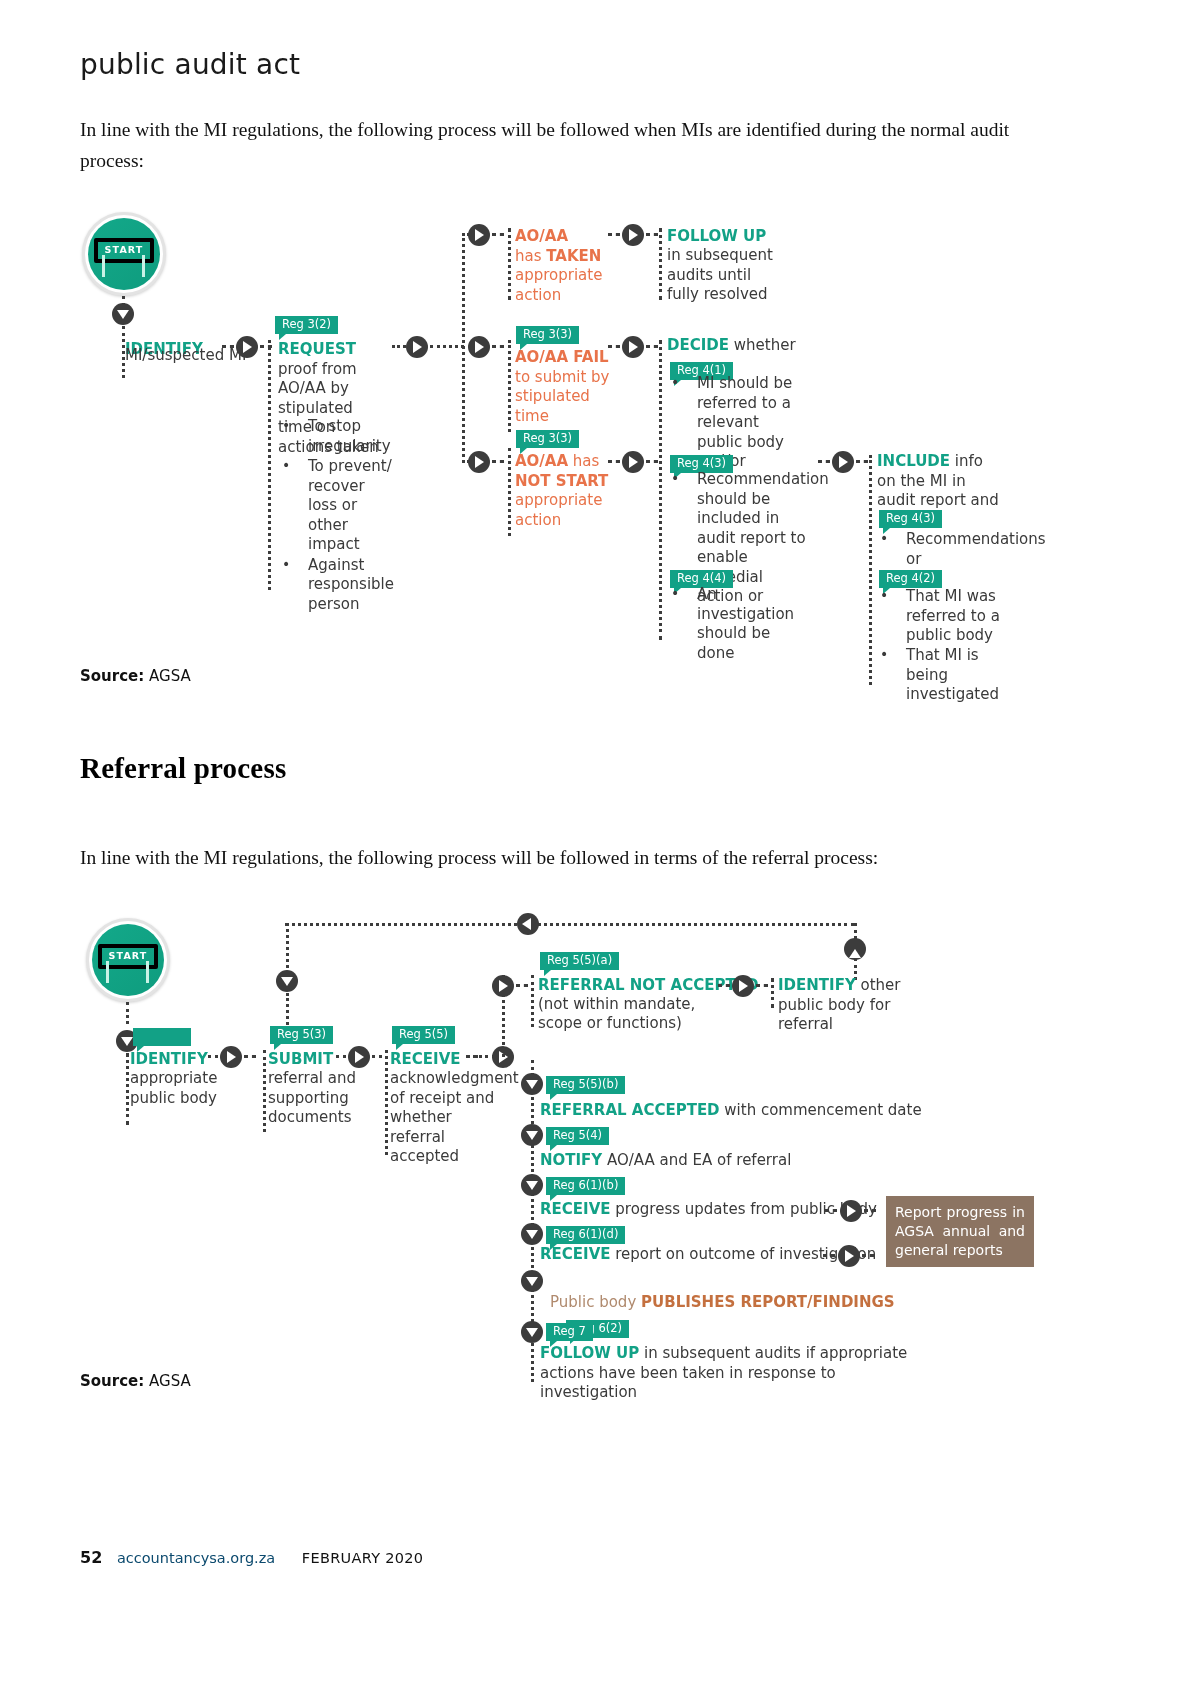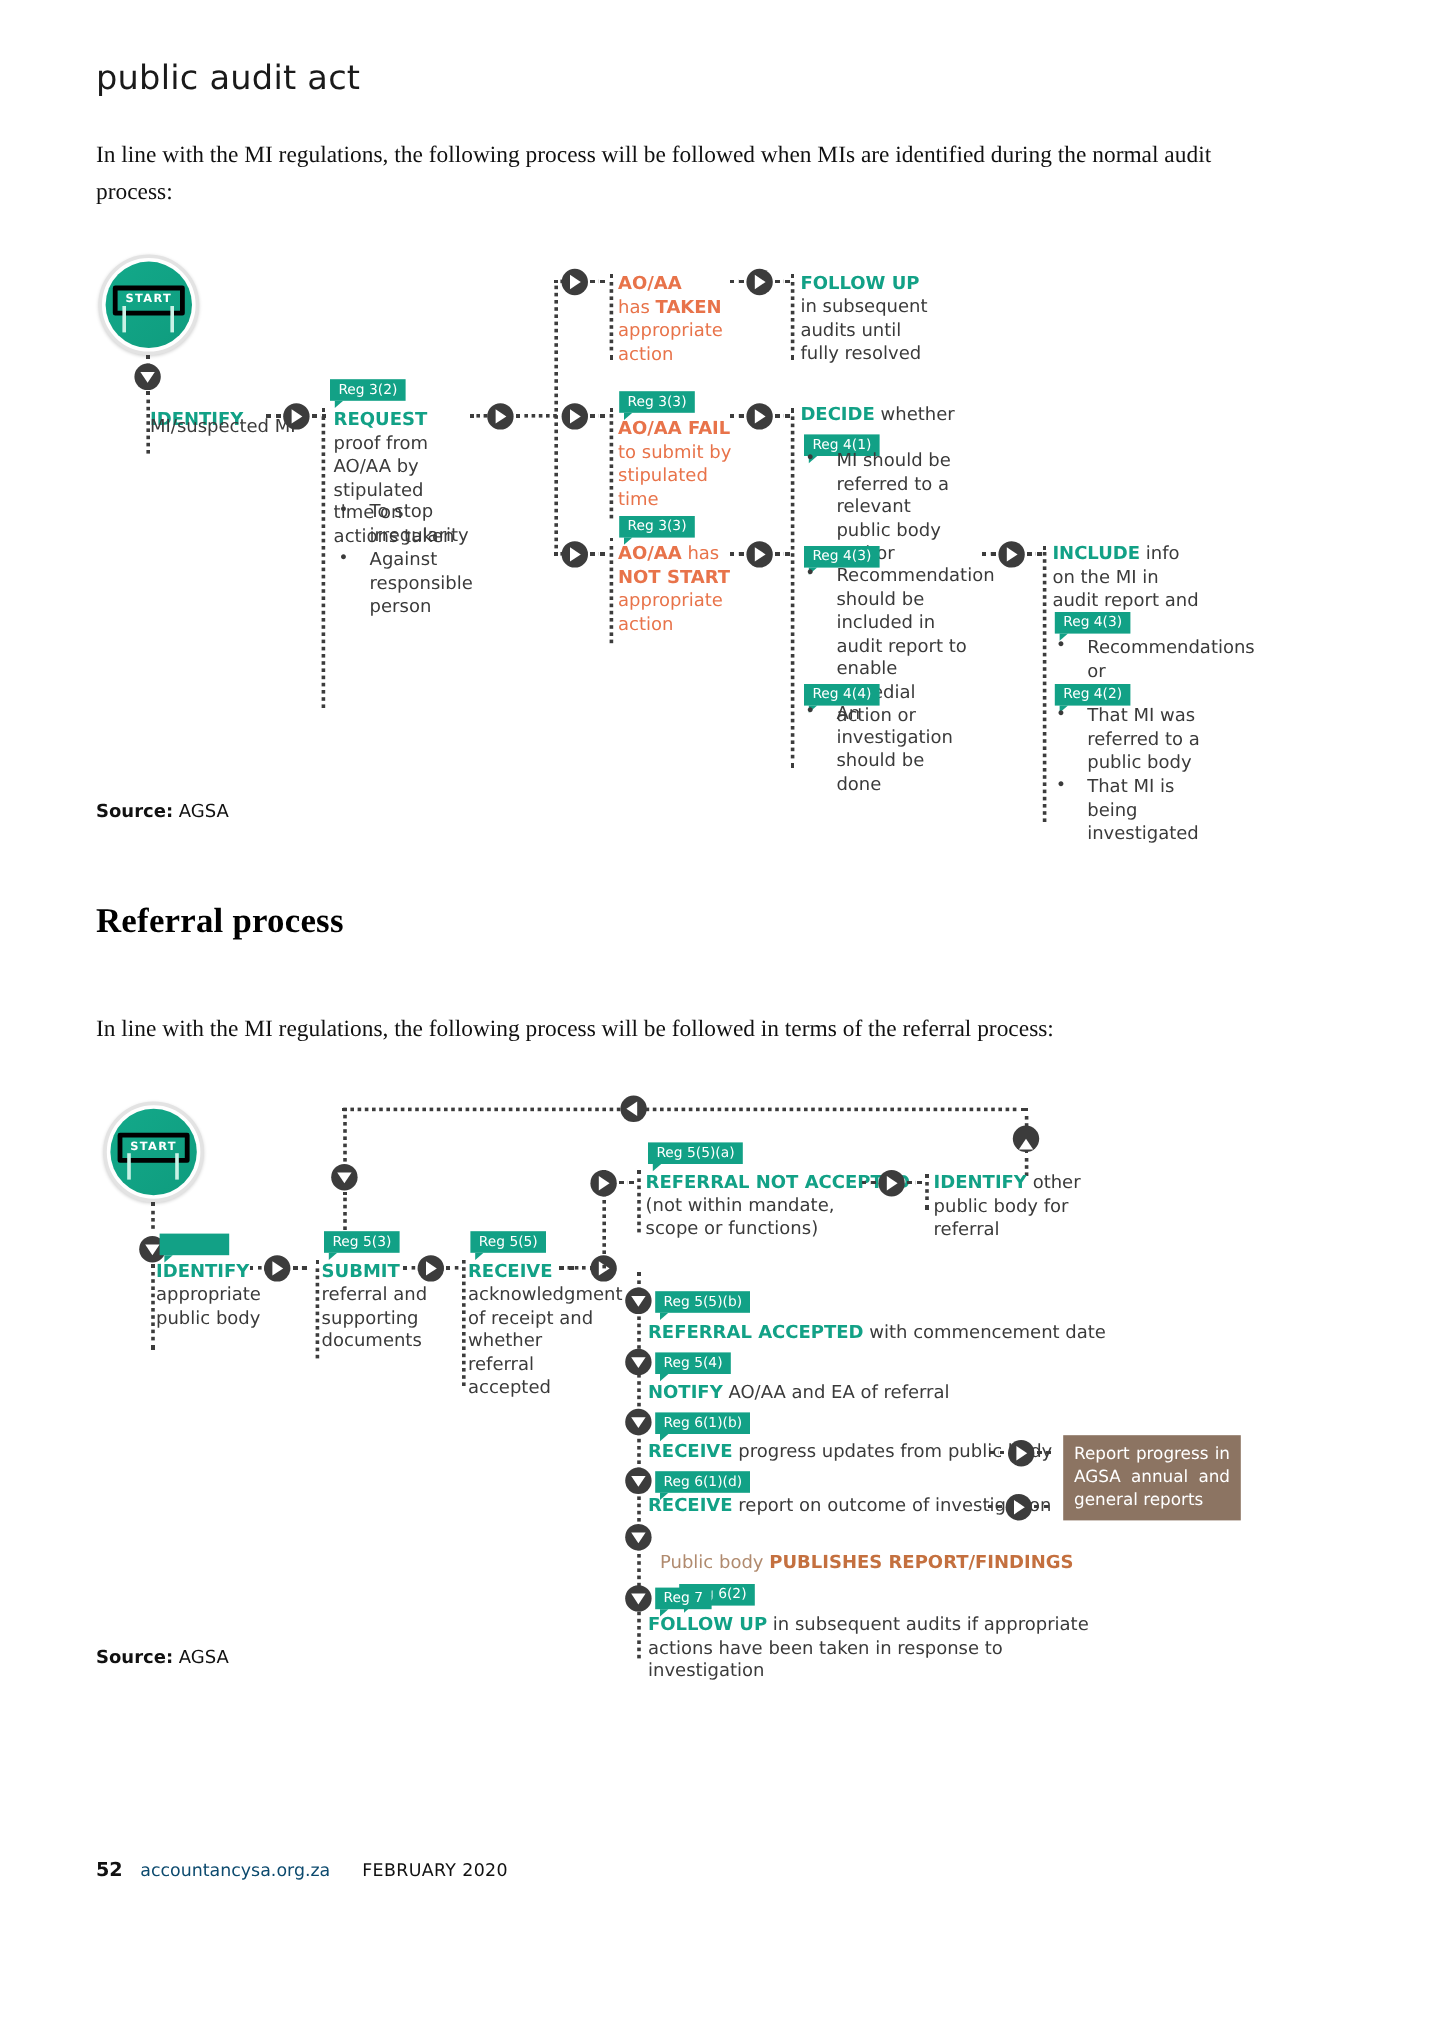--- a/index.html
+++ b/index.html
@@ -162,20 +162,21 @@
     <div class="stub" style="left:260px;top:345px;width:12px;"></div>
 
     <div class="tag" style="left:275px;top:316px;">Reg 3(2)</div>
     <div class="vline" style="left:268px;top:340px;height:250px;"></div>
     <div class="fb" style="left:278px;top:340px;width:112px;">
       <span class="k">REQUEST</span>
       <span>proof from AO/AA by stipulated time on actions taken</span>
     </div>
     <div class="bullets" style="left:278px;top:417px;width:115px;">
       <div class="bi">To stop irregularity</div>
+      <div class="bi" style="margin-top:1px;">To prevent/ recover loss or other impact</div>
       <div class="bi" style="margin-top:1px;">Against responsible person</div>
     </div>
 
     <div class="stub" style="left:392px;top:345px;width:14px;"></div>
     <div class="arrow" style="left:406px;top:336px;"></div>
     <div class="hline" style="left:430px;top:345px;width:34px;"></div>
     <div class="vline" style="left:462px;top:233px;height:230px;"></div>
 
     <div class="hline" style="left:462px;top:233px;width:8px;"></div>
     <div class="arrow" style="left:468px;top:224px;"></div>

